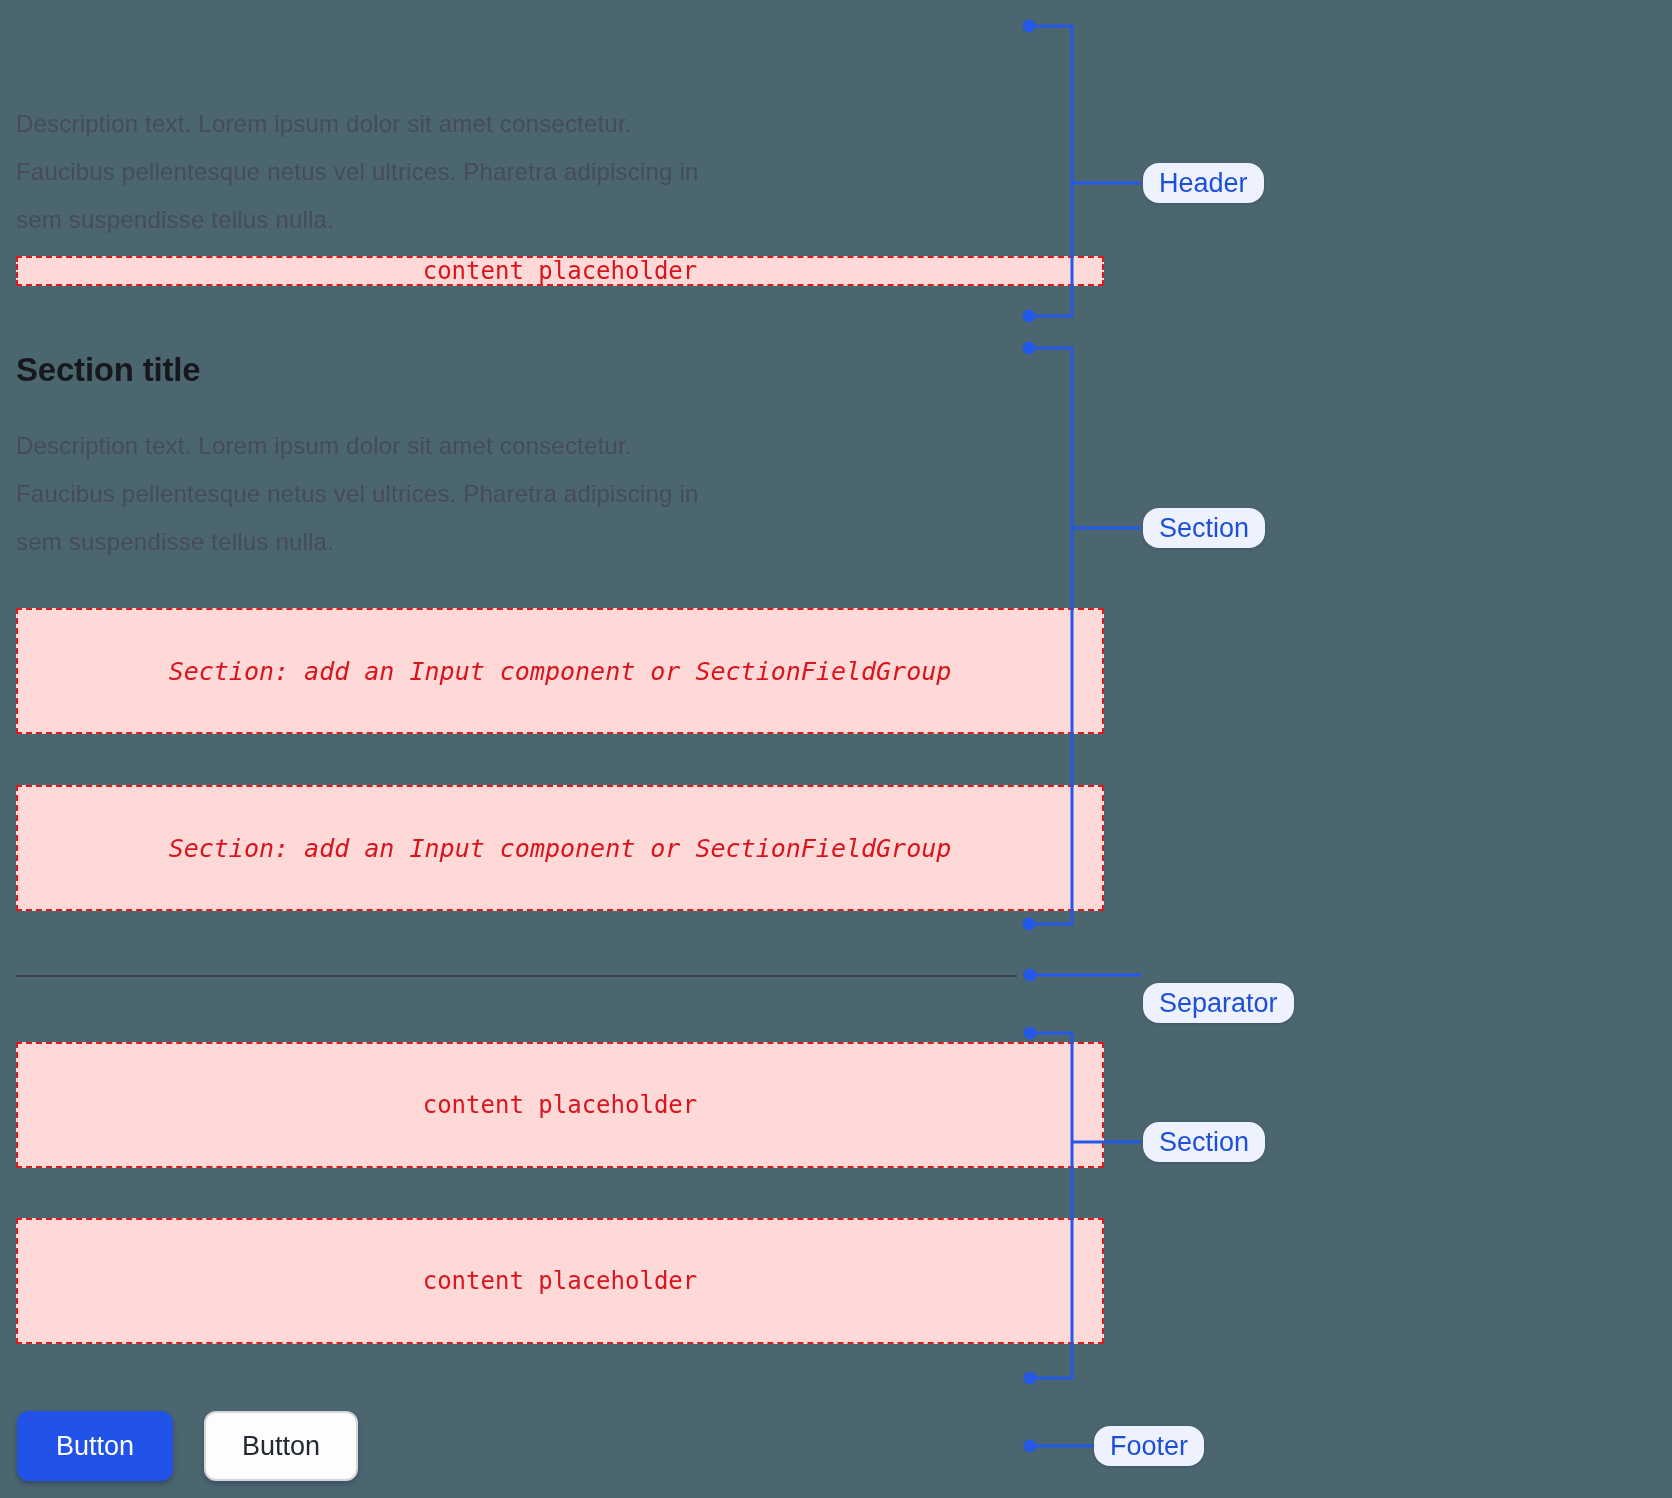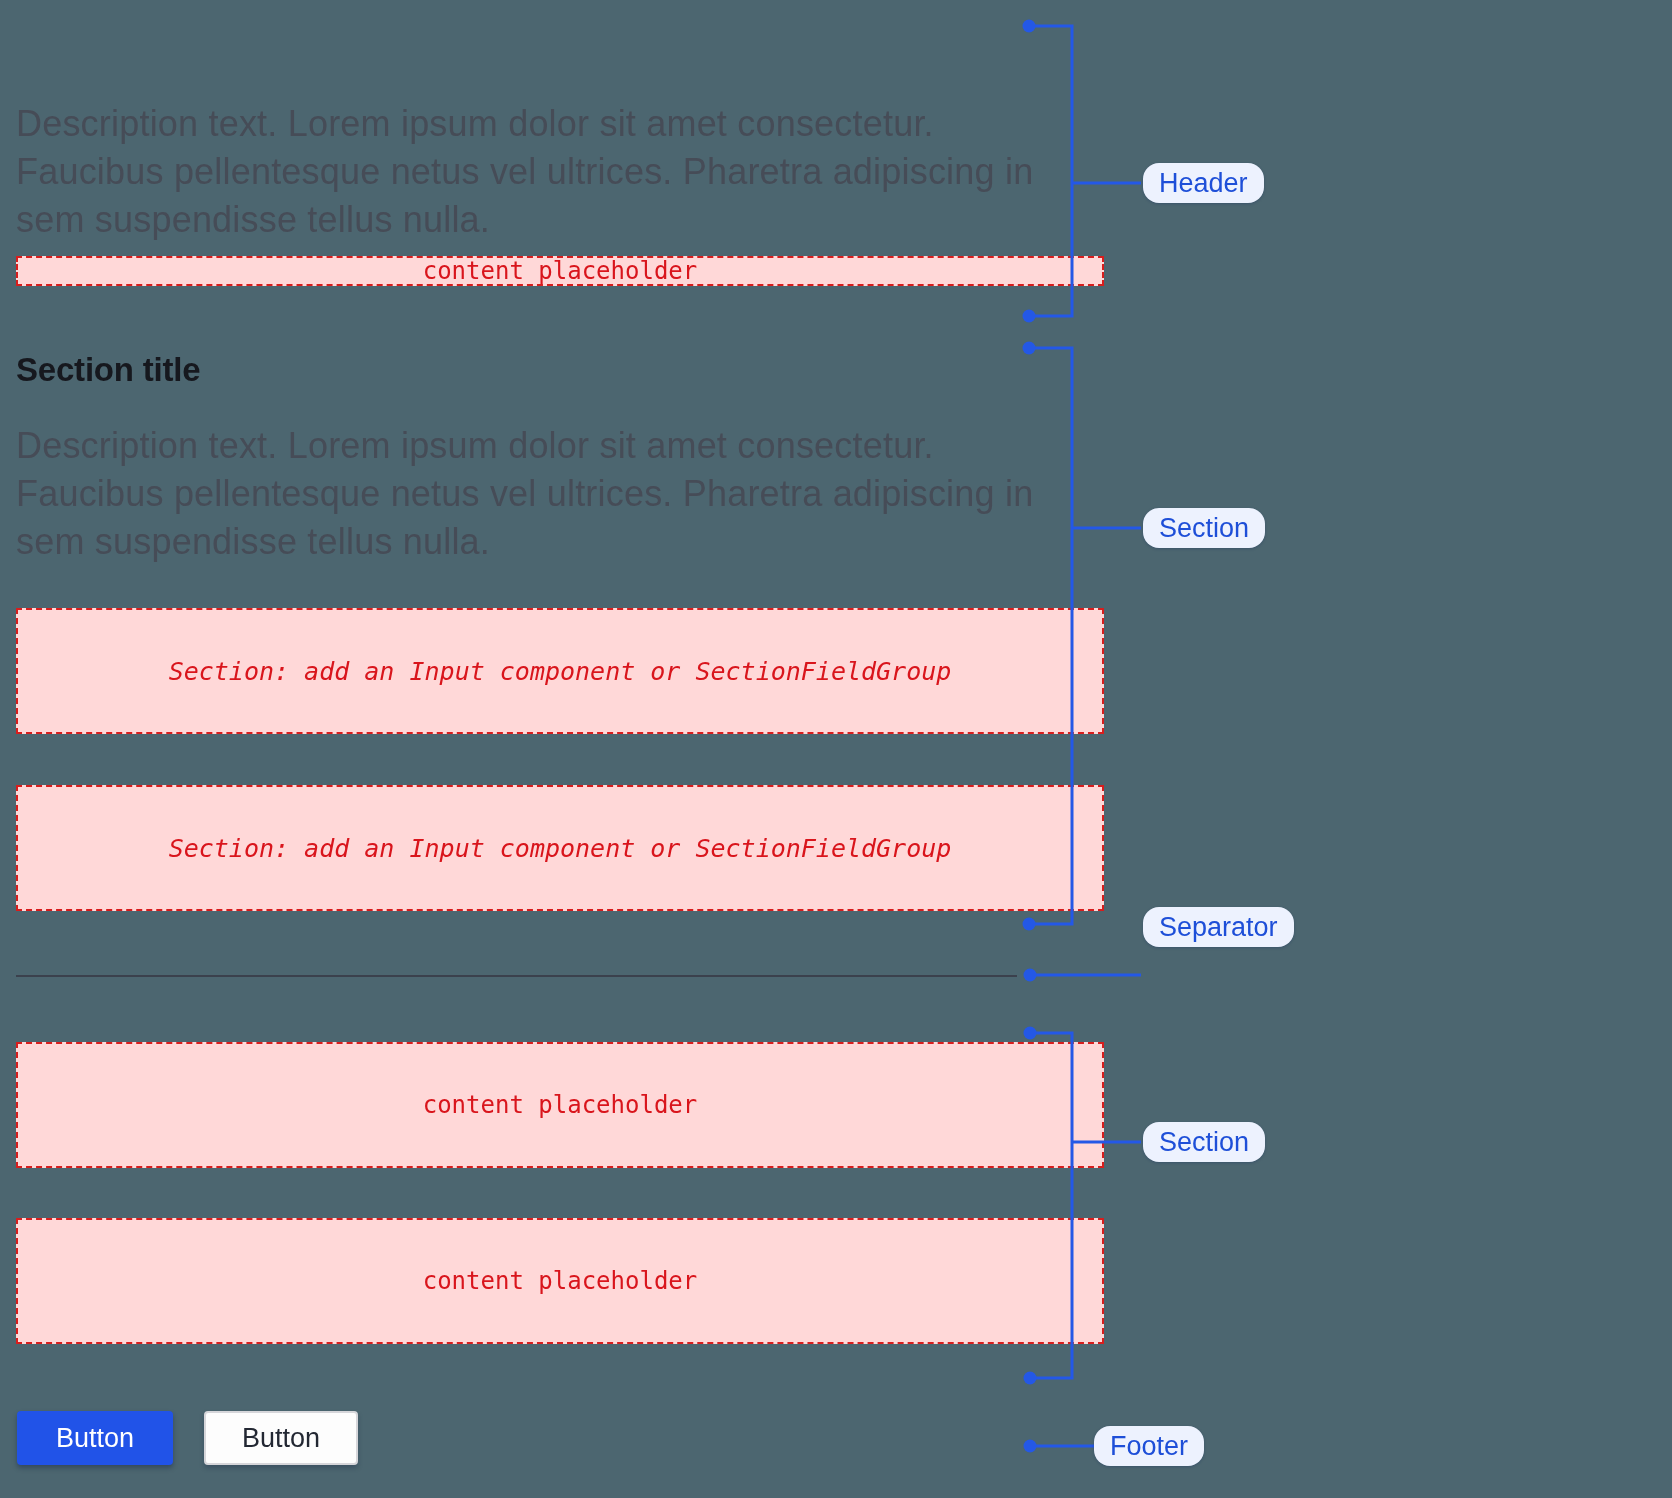--- a/index.html
+++ b/index.html
@@ -12,21 +12,21 @@
     font-size:44px;font-weight:700;letter-spacing:-0.5px;
     color:#16181e;line-height:52px;
   }
   .section-title{
     position:absolute;left:16px;top:348px;margin:0;
     font-size:33px;font-weight:700;letter-spacing:-0.2px;
     color:#16181e;line-height:44px;text-align:center;
   }
   .desc{
     position:absolute;left:16px;color:#464c57;
-    font-size:36px;line-height:48px;letter-spacing:0.2px;
+    font-size:24px;line-height:48px;letter-spacing:0.2px;
   }
   .desc div{white-space:nowrap;}
   .desc-1{top:100px;}
   .desc-2{top:422px;}
   .ph{
     position:absolute;left:16px;width:1088px;box-sizing:border-box;
     background:#ffd8d8;border:2px dashed #d81d1d;color:#d9151c;
     display:flex;align-items:center;justify-content:center;
     font-family:"DejaVu Sans Mono",monospace;font-size:24px;
     text-align:center;
@@ -36,21 +36,21 @@
   .ph-field{font-size:25px;font-style:italic;}
   .pos-box1{top:608px;}
   .pos-box2{top:785px;}
   .pos-box3{top:1042px;}
   .pos-box4{top:1218px;}
   .separator{
     position:absolute;left:16px;top:975px;width:1001px;height:2px;
     background:#3b414d;
   }
   .btn{
-    position:absolute;top:1411px;height:54px;border-radius:4px;
+    position:absolute;top:1411px;height:70px;border-radius:12px;
     font-family:"Liberation Sans",sans-serif;font-size:27px;font-weight:500;
     display:flex;align-items:center;justify-content:center;
     border:none;cursor:pointer;padding:0;
   }
   .btn-primary{
     left:17px;width:156px;background:#2153e8;color:#ffffff;
     box-shadow:0 3px 5px rgba(10,20,60,0.35);
   }
   .btn-secondary{
     left:204px;width:154px;background:#fdfdfd;color:#232833;
@@ -58,21 +58,21 @@
     box-shadow:0 3px 5px rgba(10,20,60,0.25);
   }
   .pill{
     position:absolute;background:#edf2fe;color:#1e4fd8;
     font-size:27px;line-height:40px;height:40px;padding:0 16px;
     border-radius:16px;white-space:nowrap;
     box-shadow:0 1px 3px rgba(10,30,90,0.25);
   }
   .pill-header{left:1143px;top:163px;}
   .pill-section1{left:1143px;top:508px;}
-  .pill-separator{left:1143px;top:907px;}
+  .pill-separator{left:1143px;top:983px;}
   .pill-section2{left:1143px;top:1122px;}
   .pill-footer{left:1094px;top:1426px;}
   .connectors{position:absolute;left:0;top:0;pointer-events:none;}
 </style>
 </head>
 <body>
 
 <div class="canvas">
 
 

